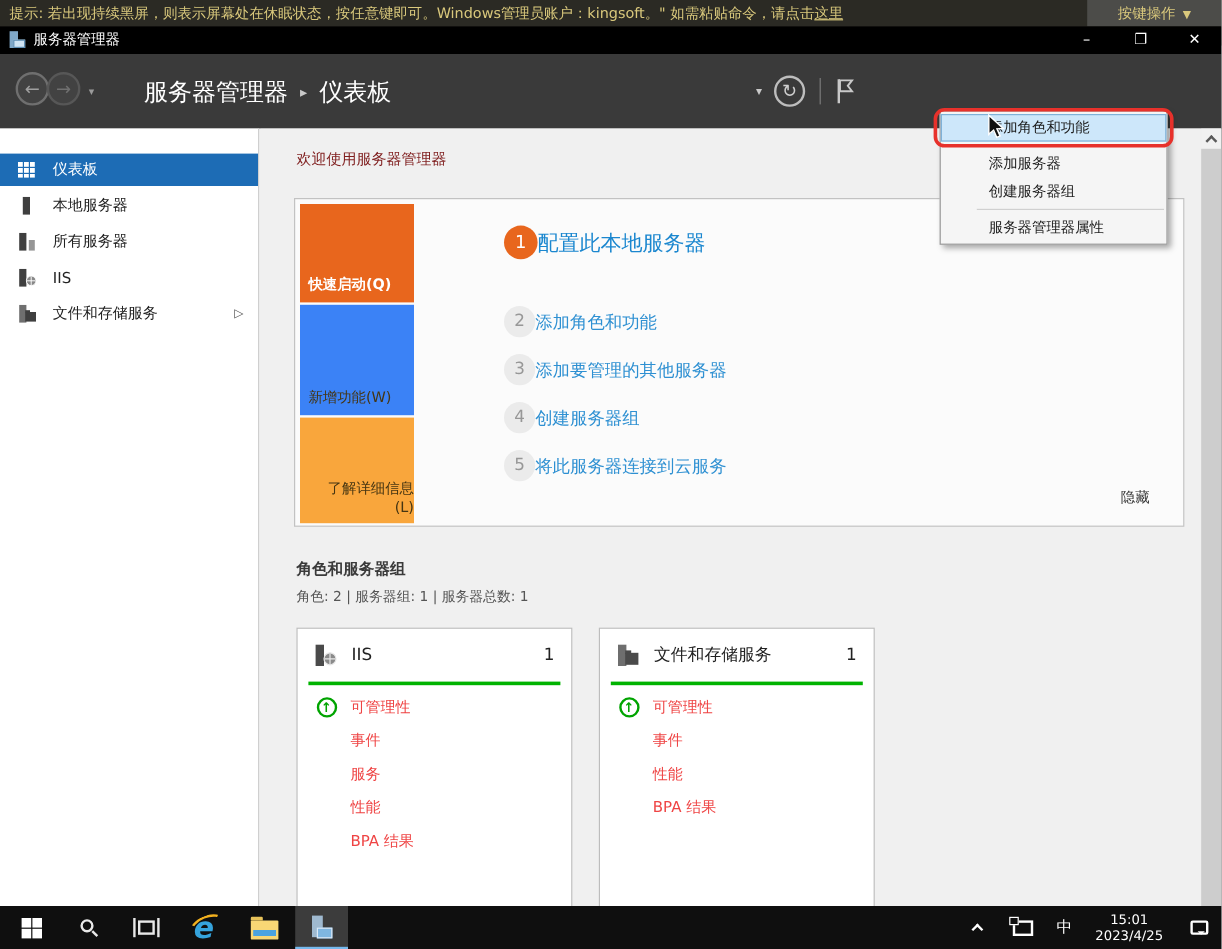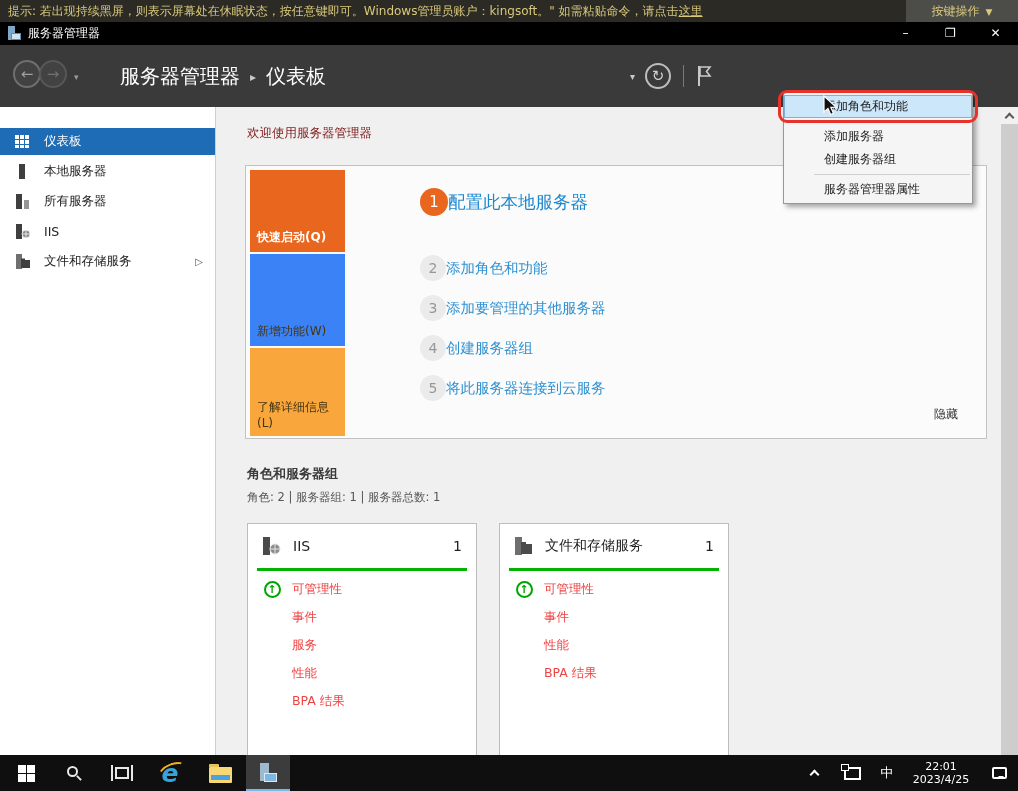--- a/index.html
+++ b/index.html
@@ -64,21 +64,21 @@
   .chev-up { width:7px; height:7px; border-left:2px solid #5a5a5a; border-top:2px solid #5a5a5a;
     transform:rotate(45deg); margin-top:3px; }
   .sb-track { position:absolute; top:17px; bottom:0; left:0; right:0; background:#cdcdcd; }
   .welcome-heading { position:absolute; left:30px; top:18px; font-size:12.5px; color:#7f1d1d; }
   .welcome-tile { position:absolute; left:28px; top:58px; width:742px; height:274px; background:#fbfbfb; border:1px solid #c2c2c2; }
   .quick-col { position:absolute; left:4px; top:4px; width:95px; display:flex; flex-direction:column; gap:2px; }
   .q-tile { position:relative; cursor:pointer; }
   .q-tile .q-label { position:absolute; left:7px; bottom:6px; font-size:12px; }
   .q1 { height:82px; background:#e8661d; } .q1 .q-label { color:#fff; font-weight:bold; }
   .q2 { height:92px; background:#3b82f6; } .q2 .q-label,.q3 .q-label { color:#453512; }
-  .q3 { height:88px; background:#f9a63c; }
+  .q3 { height:88px; background:#f9a63c;text-align:right; }
   .step { position:absolute; left:174px; display:flex; align-items:center; }
   .step-circle { border-radius:50%; text-align:center; flex:0 0 auto; }
   .step1 .step-circle { width:28px; height:28px; background:#e8661d; color:#fff; font-size:15px; line-height:28px; }
   .step-sm .step-circle { width:26px; height:26px; background:#ebebeb; color:#979797; font-size:14px; line-height:26px; }
   .step-label { margin-left:0; cursor:pointer; }
   .step1 .step-label { font-size:17.5px; color:#1b87cf; }
   .step-sm .step-label { font-size:14.5px; color:#2e90d2; }
   .hide-link { position:absolute; right:28px; top:240px; font-size:12px; color:#333; cursor:pointer; }
   .roles-heading { position:absolute; left:30px; top:358px; font-size:13px; font-weight:bold; color:#3a3a3a; }
   .roles-stats { position:absolute; left:30px; top:383px; font-size:11.5px; color:#555; }
@@ -412,21 +412,21 @@
     </div>
     <div class="tray">
       <div class="tray-chevron">
           <div class="chev-up" style="border-color:#fff;"></div>
         </div>
       <div class="tray-item" style="width:40px;">
           <div class="net-icon"></div>
         </div>
       <div class="tray-item tray-ime">中</div>
       <div class="tray-clock">
-        <div>22:01</div>
+        <div>15:01</div>
         <div>2023/4/25</div>
       </div>
       <div class="tray-item tray-notif">
           <div class="notif-box"></div>
         </div>
     </div>
   </div>
 
 </div>
 

